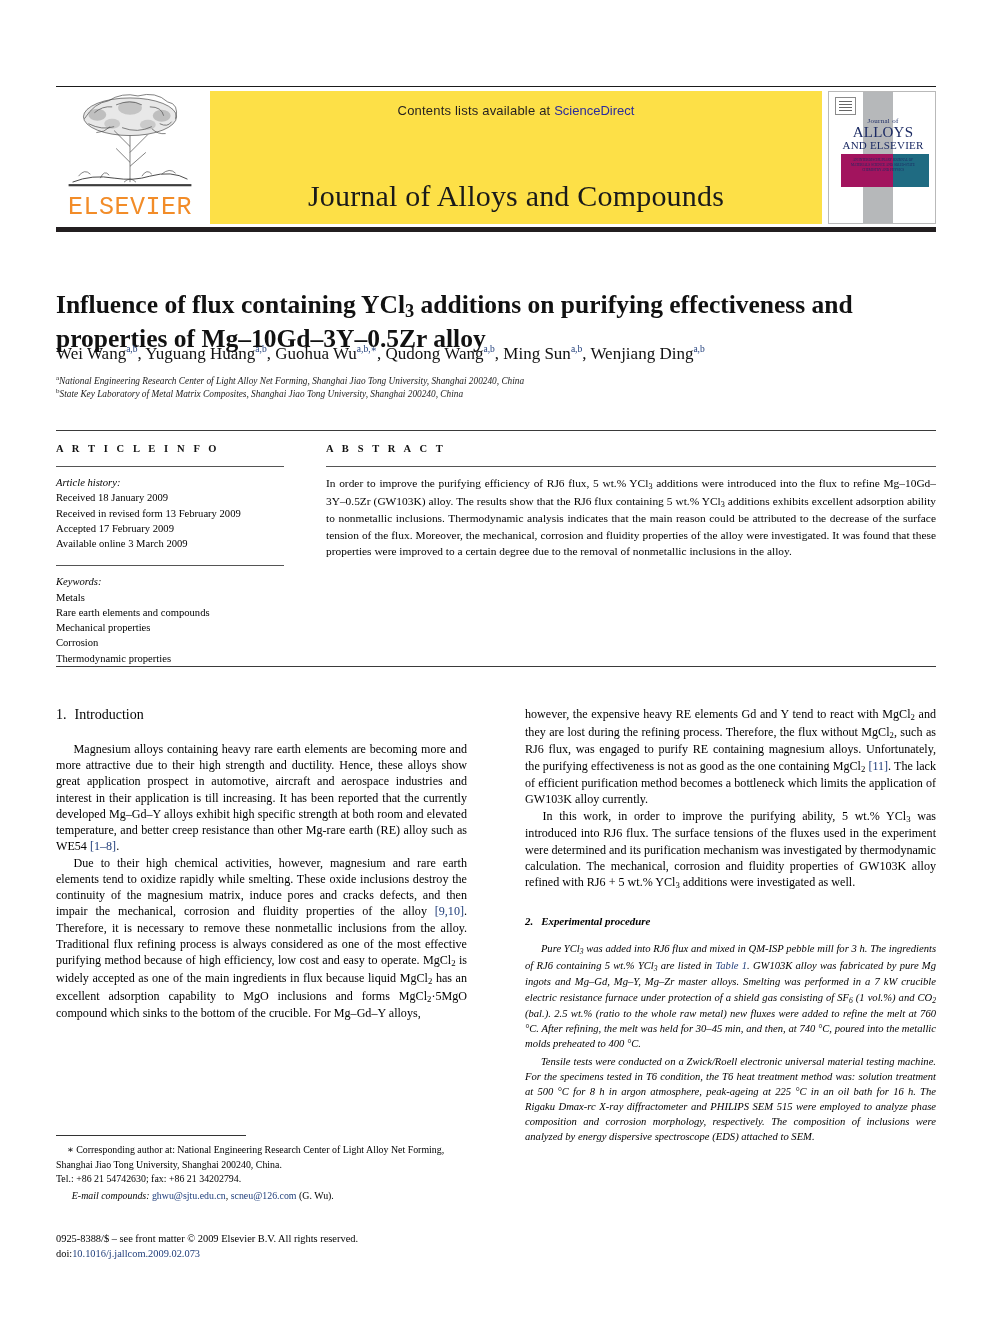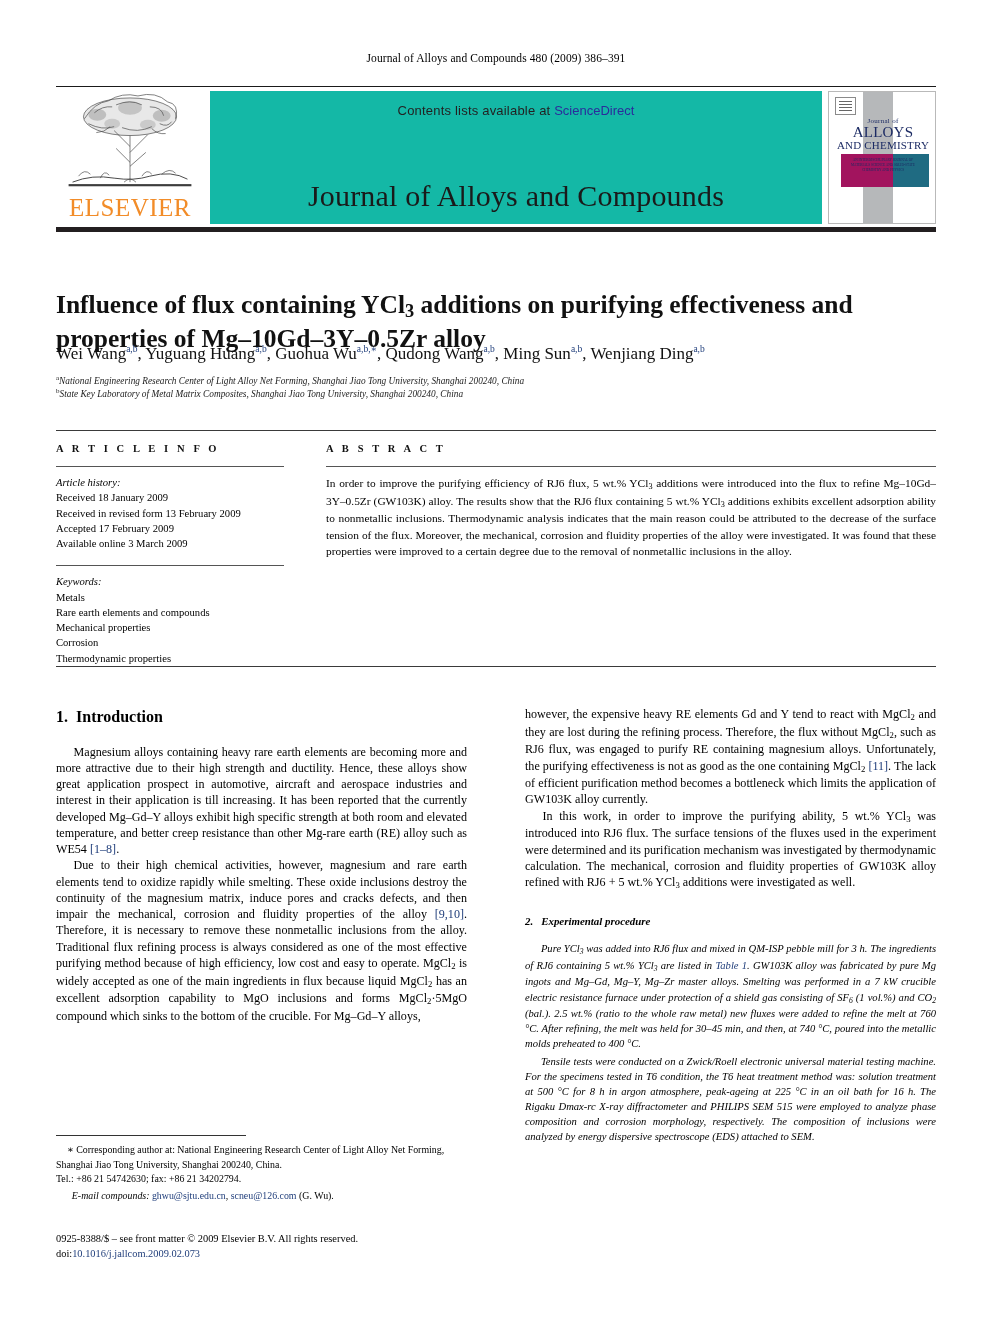--- a/index.html
+++ b/index.html
@@ -50,31 +50,31 @@
     width: 148px;
     flex: 0 0 148px;
     position: relative;
     display: flex;
     flex-direction: column;
     justify-content: flex-end;
     padding-bottom: 4px;
   }
   .tree-svg { display:block; margin: 0 auto; }
   .elsevier-word {
-    font-family: Liberation Serif, serif;
+    font-family: Liberation Mono, monospace;
     font-size: 25px;
     letter-spacing: 0.5px;
     color: #F28C28;
     text-align: center;
     line-height: 1;
     margin-top: 1px;
   }
   .grey-panel {
     flex: 1 1 auto;
-    background: #14b8a6;
+    background: #fde047;
     margin-left: 6px;
     margin-right: 6px;
     display: flex;
     flex-direction: column;
     justify-content: space-between;
     align-items: center;
     padding: 12px 0 11px 0;
     box-sizing: border-box;
   }
   .contents-line {
@@ -259,22 +259,22 @@
     position: absolute;
     top: 706px;
     width: 411px;
     font-size: 12.1px;
     line-height: 1.345;
     text-align: justify;
   }
   .col-left { left: 56px; }
   .col-right { left: 525px; }
   .h2 {
-    font-weight: bold;
-    font-size: 16px;
+    font-weight: normal;
+    font-size: 14px;
     margin: 0 0 16px 0;
   }
   .h2 .num { margin-right: 8px; }
   .col p { margin: 0; text-indent: 1.45em; }
   .col p.noindent { text-indent: 0; }
   .ref { color: #1f3d7a; }
   .small-sec {
     font-size: 10.6px;
     line-height: 1.43;
     text-align: justify;
@@ -319,21 +319,20 @@
   }
   .issn .doi-link { color: #1f3d7a; }
 
   sub { font-size: 0.72em; vertical-align: -0.22em; }
 </style>
 </head>
 <body>
 
 <div class="page">
 
-  <div class="running-head">Journal of Alloys and Compounds 480 (2009) 386–391</div>
 
   <div class="masthead">
     <div class="masthead-rule-top"></div>
 
     <div class="masthead-body">
 
       <div class="elsevier-block">
         <svg class="tree-svg" width="132" height="104" viewBox="0 0 132 104">
           <g stroke="#4a4a4a" fill="none" stroke-width="0.7">
             <ellipse cx="66" cy="26" rx="47" ry="19" fill="#e8e8e8"></ellipse>
@@ -368,21 +367,21 @@
 
       <div class="cover-block">
         <div class="cov-greycol"></div>
         <div class="cov-magenta2"></div>
         <div class="cov-magenta"></div>
         <div class="cov-teal"></div>
         <div class="cov-elsbox"></div>
         <div class="cov-title">
           <div class="cov-t1">Journal of</div>
           <div class="cov-t2">ALLOYS</div>
-          <div class="cov-t3">AND CHEMISTRY</div>
+          <div class="cov-t3">AND ELSEVIER</div>
         </div>
         <div class="cov-sub">AN INTERDISCIPLINARY JOURNAL OF MATERIALS SCIENCE AND SOLID-STATE CHEMISTRY AND PHYSICS</div>
       </div>
 
     </div>
 
     <div class="masthead-rule-bottom"></div>
   </div>
 
   <h1 class="title">

